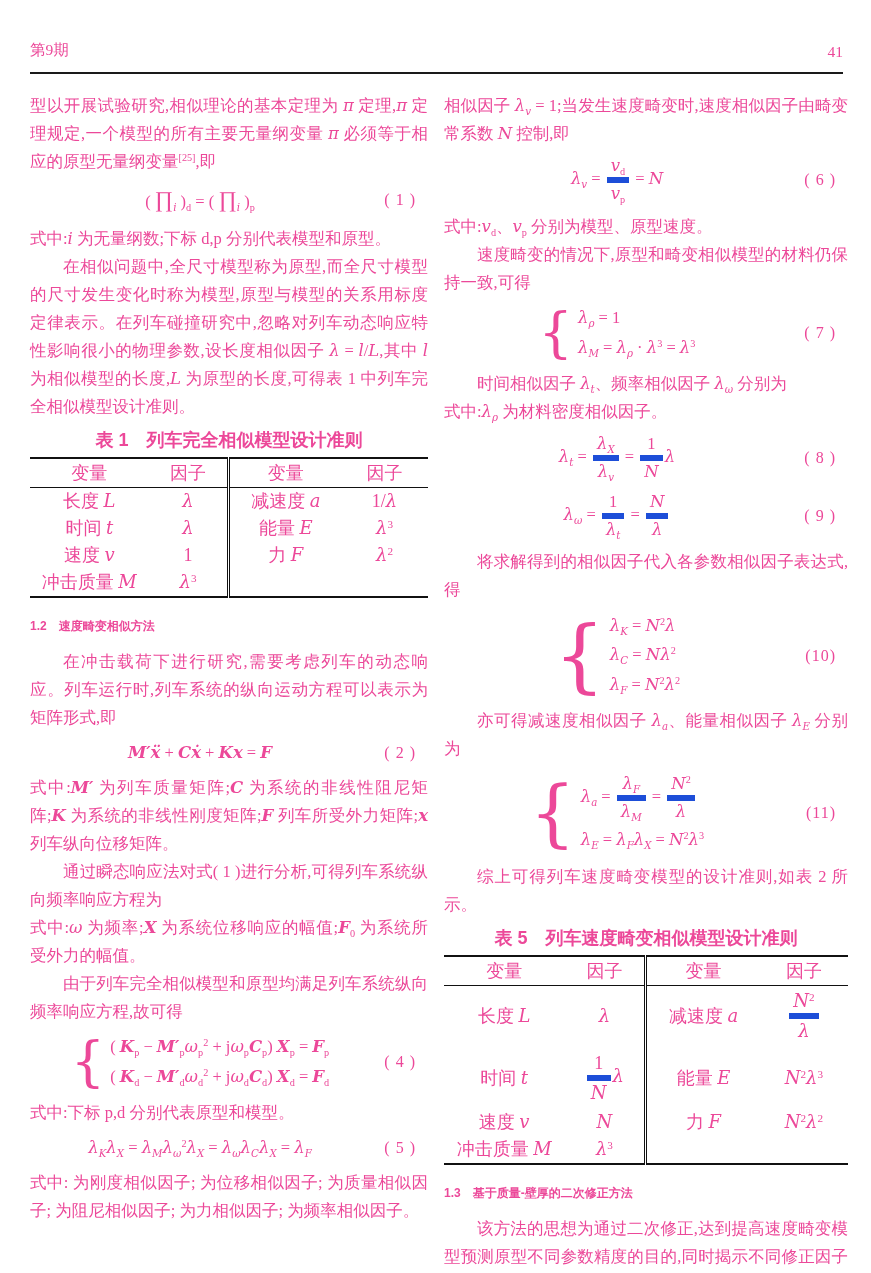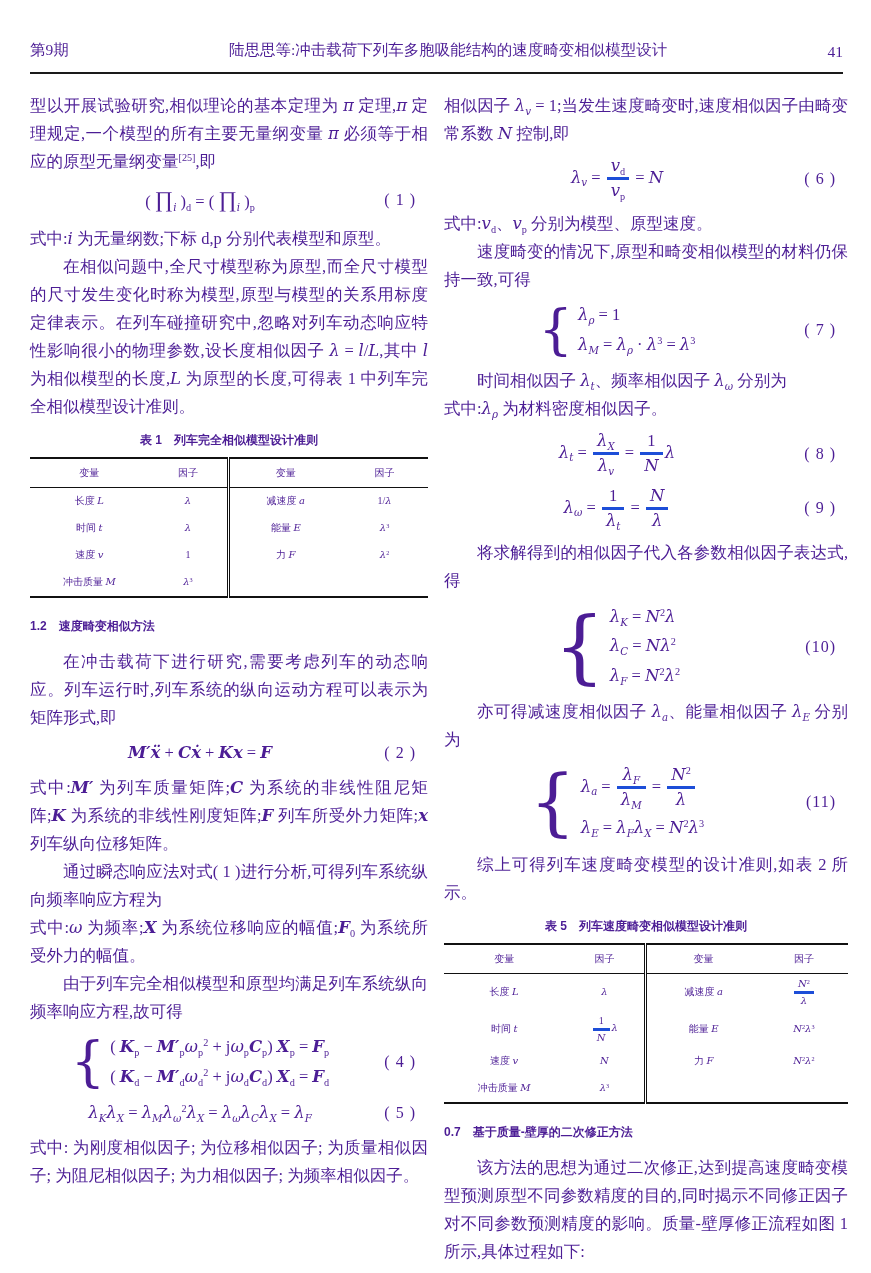--- a/index.html
+++ b/index.html
@@ -1,18 +1,18 @@
 <!DOCTYPE html>
 <html><head>
 <meta charset="utf-8">
 <style>
   html,body{margin:0;padding:0;background:#e8e8e8;}
   #page{
     position:relative; width:871px; height:1273px; background:#ffffff;
-    overflow:hidden; color:#4c1d95;
+    overflow:hidden; color:#ec4899;
     font-family:"Liberation Serif","DejaVu Serif",serif;
   }
   
   .page-header{
     position:absolute; left:30px; right:28px; top:40px;
     display:flex; justify-content:space-between; align-items:flex-end;
     padding-bottom:11px; border-bottom:2px solid #1a1a1a;
     font-size:15.5px;
   }
   .page-header .mid{flex:1; text-align:center;}
@@ -27,57 +27,56 @@
   .mbv{font-family:"DejaVu Serif","Liberation Serif",serif; font-style:italic; font-weight:bold;}
   sub,sup{font-size:0.62em; line-height:0;}
   sub{vertical-align:-0.35em;}
   sup{vertical-align:0.55em;}
   .big{font-size:1.35em;}
   .eq{position:relative; text-align:center; margin:7px 12px; padding-right:58px;}
   .eq-body{display:inline-block; line-height:1.55;}
   .eq-num{position:absolute; right:0; top:50%; transform:translateY(-50%); font-size:16px; letter-spacing:1px;}
   .frac{display:inline-block; vertical-align:middle; text-align:center; margin:0 2px;}
   .frac .fn{display:block; padding:0 4px; line-height:1.35;}
-  .frac .fd{display:block; padding:0 4px; line-height:1.35; border-top:3px solid #1d4ed8;}
+  .frac .fd{display:block; padding:0 4px; line-height:1.35; border-top:6px solid #1d4ed8;}
   .cases{display:inline-flex; align-items:center; text-align:left; vertical-align:middle;}
   .cases .brace{line-height:1; margin-right:5px; font-family:"DejaVu Serif",serif; font-weight:400;}
   .cases-rows{display:inline-block;}
   .cases-row{display:block; padding:2.5px 0; line-height:1.5;}
   
   .sec{
     font-family:"Liberation Sans","DejaVu Sans",sans-serif;
     font-size:12px; font-weight:bold; margin:14px 0 8px 0; text-align:left;
   }
   
   .tcap{
     font-family:"Liberation Sans","DejaVu Sans",sans-serif;
-    font-size:12px; font-weight:bold; text-align:center; margin:8px 0 6px 0; line-height:22px;
+    font-size:18px; font-weight:bold; text-align:center; margin:8px 0 6px 0; line-height:22px;
   }
   .table-wrap{margin-bottom:8px;}
   table.ptable{
     width:100%; border-collapse:collapse; table-layout:fixed;
     border-top:2px solid #111; border-bottom:2px solid #111;
-    font-size:10px; line-height:20px;
+    font-size:18px; line-height:20px;
   }
   table.ptable th{
     font-weight:normal; border-bottom:1px solid #111; padding:4px 0; text-align:center;
   }
   table.ptable td{padding:3.5px 0; text-align:center;}
   table.ptable .divl{border-left:3px double #111;}
   table.ptable .c1{width:30%;} table.ptable .c2{width:20%;}
   table.ptable .c3{width:28%;} table.ptable .c4{width:22%;}
 </style>
 </head>
 <body>
 
 <div id="page">
 
   <div class="page-header">
     <span>第9期</span>
-    <span class="mid">陆思思等:冲击载荷下列车多胞吸能结构的速度畸变相似模型设计</span>
     <span>41</span>
   </div>
 
   <div class="col col-left">
     <p class="para">型以开展试验研究,相似理论的基本定理为 <span class="mv">π</span> 定理,<span class="mv">π</span> 定理规定,一个模型的所有主要无量纲变量 <span class="mv">π</span> 必须等于相应的原型无量纲变量<span></span><sup><span>[25]</span></sup>,即</p>
     <div class="eq">
       <span class="eq-body">( <span class="big">∏</span><sub><span class="mv">i</span></sub> )<span></span><sub><span>d</span></sub> = ( <span class="big">∏</span><sub><span class="mv">i</span></sub> )<span></span><sub><span>p</span></sub></span>
       <span class="eq-num">( 1 )</span>
     </div>
     <p class="para">式中:<span class="mv">i</span> 为无量纲数;下标 d,p 分别代表模型和原型。</p>
@@ -136,20 +135,21 @@
     <div class="eq">
       <span class="eq-body"><span class="cases">
             <span class="brace" style="font-size: 54px;">{</span>
             <span class="cases-rows">
               <span class="cases-row">( <span class="mbv">K</span><sub><span>p</span></sub> − <span class="mbv">M′</span><sub><span>p</span></sub><span class="mv">ω</span><sub><span>p</span></sub><sup><span>2</span></sup> + j<span class="mv">ω</span><sub><span>p</span></sub><span class="mbv">C</span><sub><span>p</span></sub>) <span class="mbv">X</span><sub><span>p</span></sub> = <span class="mbv">F</span><sub><span>p</span></sub></span>
               <span class="cases-row">( <span class="mbv">K</span><sub><span>d</span></sub> − <span class="mbv">M′</span><sub><span>d</span></sub><span class="mv">ω</span><sub><span>d</span></sub><sup><span>2</span></sup> + j<span class="mv">ω</span><sub><span>d</span></sub><span class="mbv">C</span><sub><span>d</span></sub>) <span class="mbv">X</span><sub><span>d</span></sub> = <span class="mbv">F</span><sub><span>d</span></sub></span>
             </span>
           </span></span>
       <span class="eq-num">( 4 )</span>
     </div>
+    <p class="para">式中:下标 p,d 分别代表原型和模型。</p>
     <div class="eq">
       <span class="eq-body"><span class="mv">λ</span><sub><span class="mv">K</span></sub><span class="mv">λ</span><sub><span class="mv">X</span></sub> = <span class="mv">λ</span><sub><span class="mv">M</span></sub><span class="mv">λ</span><sub><span class="mv">ω</span></sub><sup><span>2</span></sup><span class="mv">λ</span><sub><span class="mv">X</span></sub> = <span class="mv">λ</span><sub><span class="mv">ω</span></sub><span class="mv">λ</span><sub><span class="mv">C</span></sub><span class="mv">λ</span><sub><span class="mv">X</span></sub> = <span class="mv">λ</span><sub><span class="mv">F</span></sub></span>
       <span class="eq-num">( 5 )</span>
     </div>
     <p class="para">式中: 为刚度相似因子; 为位移相似因子; 为质量相似因子; 为阻尼相似因子; 为力相似因子; 为频率相似因子。</p>
 
   </div>
 
   <div class="col col-right">
     <p class="para">相似因子 <span class="mv">λ</span><sub><span class="mv">v</span></sub> = 1;当发生速度畸变时,速度相似因子由畸变常系数 <span class="mv">N</span> 控制,即</p>
@@ -237,18 +237,18 @@
             <tr>
               <td class="c1">冲击质量 <span class="mv">M</span></td>
               <td class="c2"><span class="mv">λ</span><sup><span>3</span></sup></td>
               <td class="c3 divl"></td>
               <td class="c4"></td>
             </tr>
           </tbody>
         </table>
       </div>
 
-    <h3 class="sec">0.7　基于质量-壁厚的二次修正方法</h3>
+    <h3 class="sec">1.3　基于质量-壁厚的二次修正方法</h3>
     <p class="para ind">该方法的思想为通过二次修正,达到提高速度畸变模型预测原型不同参数精度的目的,同时揭示不同修正因子对不同参数预测精度的影响。质量-壁厚修正流程如图 1 所示,具体过程如下:</p>
 
   </div>
 
 </div>
 
 </body></html>

